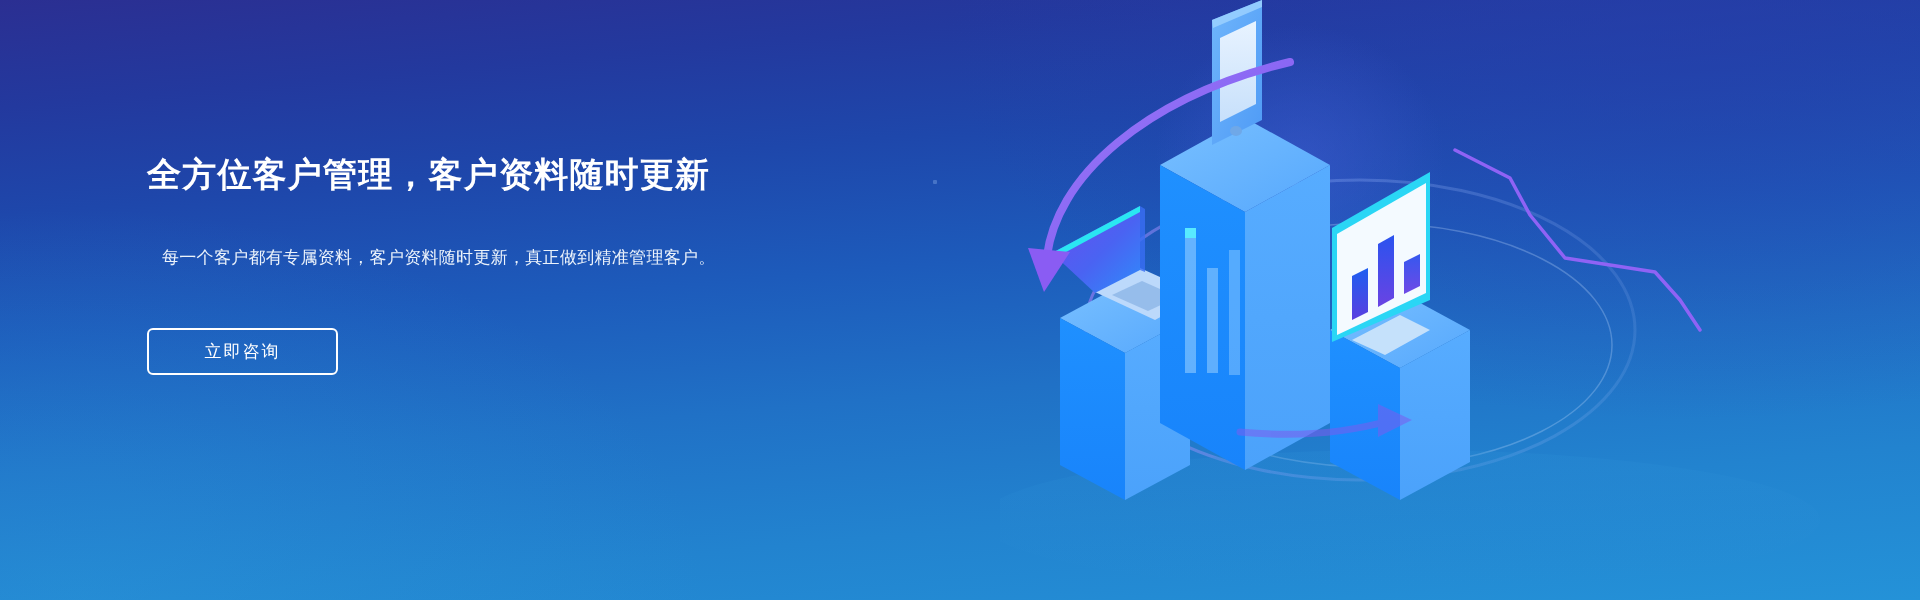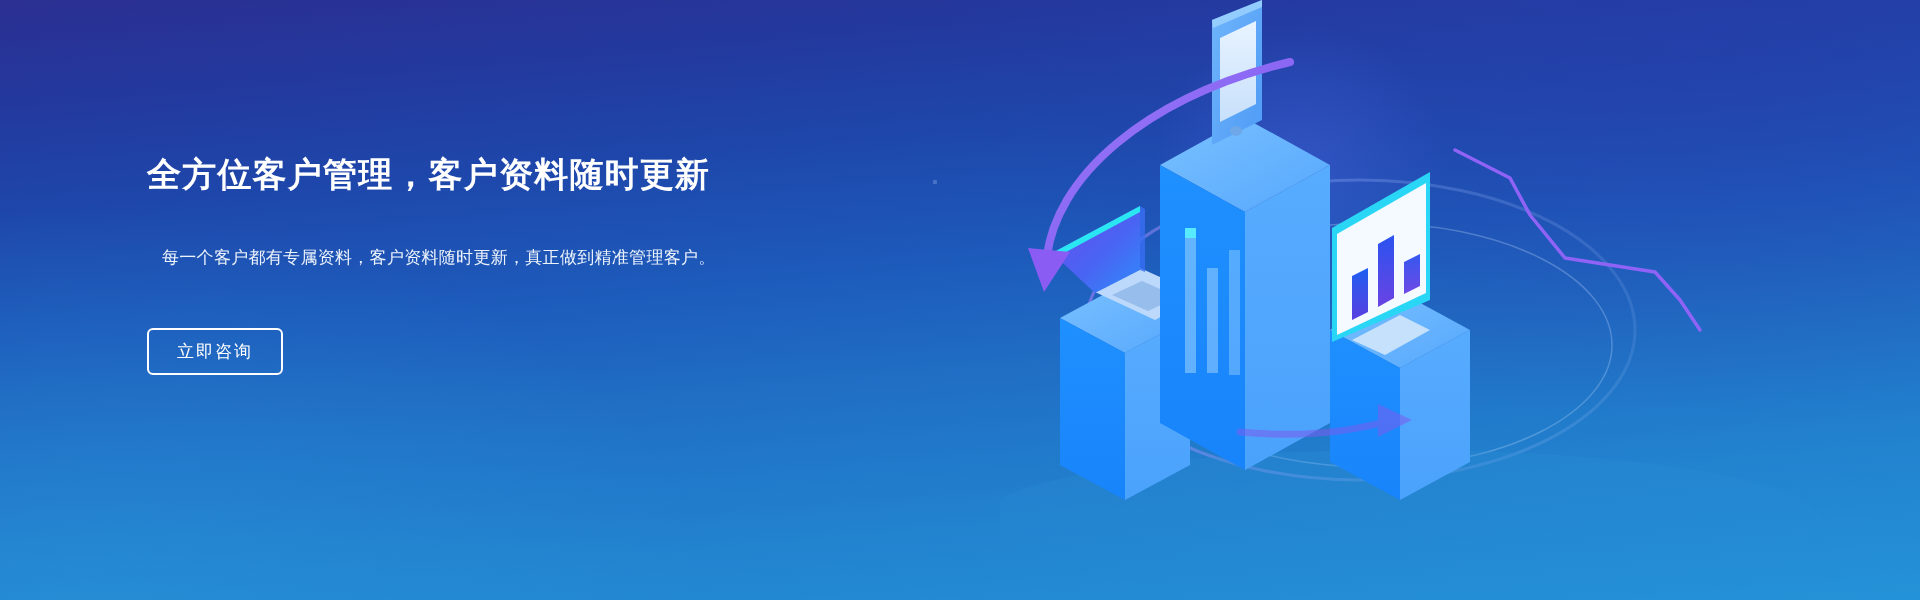--- a/index.html
+++ b/index.html
@@ -57,21 +57,21 @@
     margin: 13px;
     font-size: 17px;
     color: #ecf3fb;
     line-height: 1.55;
     letter-spacing: 0.3px;
   }
   .cta-button {
     position: absolute;
     top: 328px;
     left: 0;
-    width: 136px;
+    width: 191px;
     height: 47px;
     border: 2px solid #ffffff;
     border-radius: 6px;
     background: transparent;
     color: #ffffff;
     font-size: 17px;
     font-family: inherit;
     letter-spacing: 2px;
     cursor: pointer;
     display: flex;

